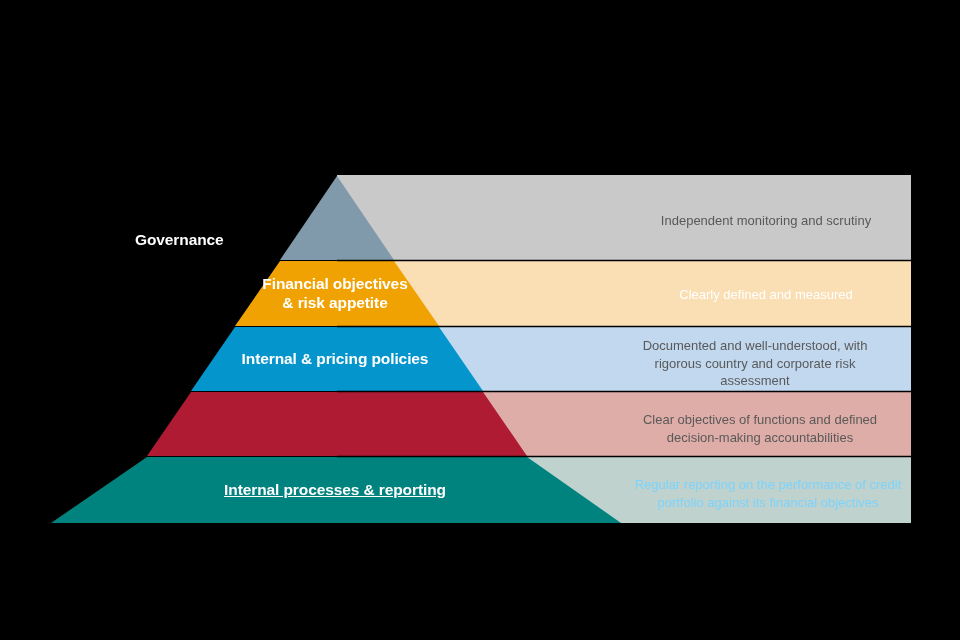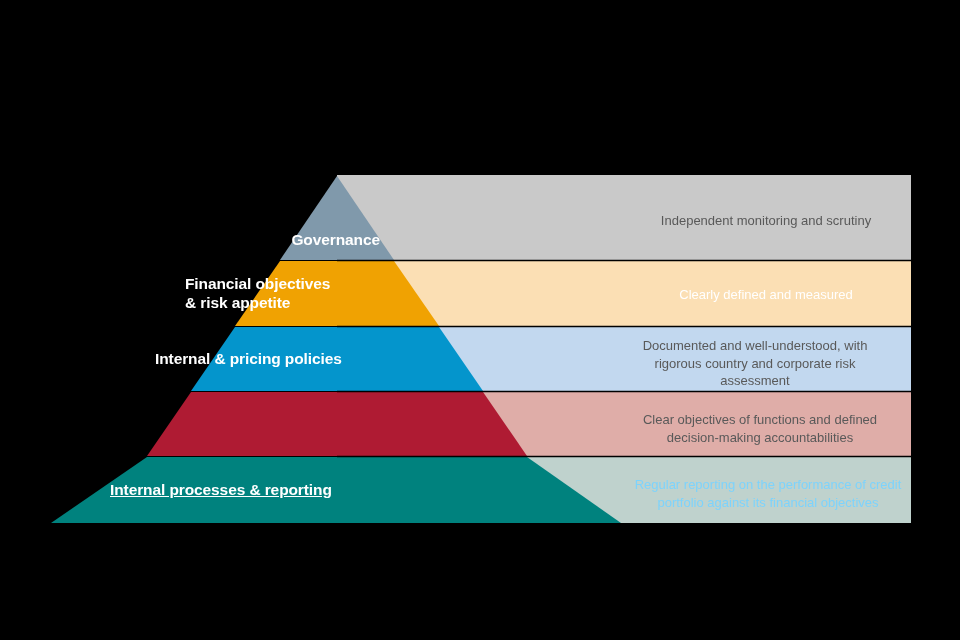--- a/index.html
+++ b/index.html
@@ -27,21 +27,21 @@
     width: 960px;
     height: 640px;
     display: block;
   }
   .band-label {
     position: absolute;
     color: #ffffff;
     font-weight: bold;
     font-size: 15.5px;
     line-height: 19px;
-    text-align: left;
+    text-align: center;
     white-space: pre-line;
     letter-spacing: -0.1px;
     pointer-events: none;
   }
   .band-desc {
     position: absolute;
     color: #595959;
     font-weight: normal;
     font-size: 13px;
     line-height: 17.5px;
@@ -67,21 +67,21 @@
     <polygon points="235,327 439,327 483,391 191,391" id="pyr-2" fill="#0495cc"></polygon>
     <polygon points="191,392 483,392 527,456 147,456" id="pyr-3" fill="#af1b33"></polygon>
     <polygon points="147,457 527,457 621,523 51,523" id="pyr-4" fill="#00827e"></polygon>
 
     <line x1="337" y1="260.5" x2="911" y2="260.5" stroke="#000000" stroke-width="1.6"></line>
     <line x1="337" y1="326.5" x2="911" y2="326.5" stroke="#000000" stroke-width="1.6"></line>
     <line x1="337" y1="391.5" x2="911" y2="391.5" stroke="#000000" stroke-width="1.6"></line>
     <line x1="337" y1="456.5" x2="911" y2="456.5" stroke="#000000" stroke-width="1.6"></line>
   </svg>
 
-  <div class="band-label" style="left: 135px; top: 230px; width: 245px; text-align: right; color: rgb(255, 255, 255);">Governance</div>
+  <div class="band-label" style="left: 135px; top: 230px; width: 245px; text-align: left; color: rgb(255, 255, 255);">Governance</div>
 
   <div class="band-label" style="left: 185px; top: 274px; width: 300px; color: rgb(255, 255, 255);">Financial objectives
 &amp; risk appetite</div>
 
   <div class="band-label" style="left: 155px; top: 349px; width: 360px; color: rgb(255, 255, 255);">Internal &amp; pricing policies</div>
 
 
   <div class="band-label" style="left: 110px; top: 480px; width: 450px; color: rgb(255, 255, 255); text-decoration: underline;">Internal processes &amp; reporting</div>
 
   <div class="band-desc" style="left: 626px; top: 212px; width: 280px; color: rgb(89, 89, 89);">Independent monitoring and scrutiny</div>

